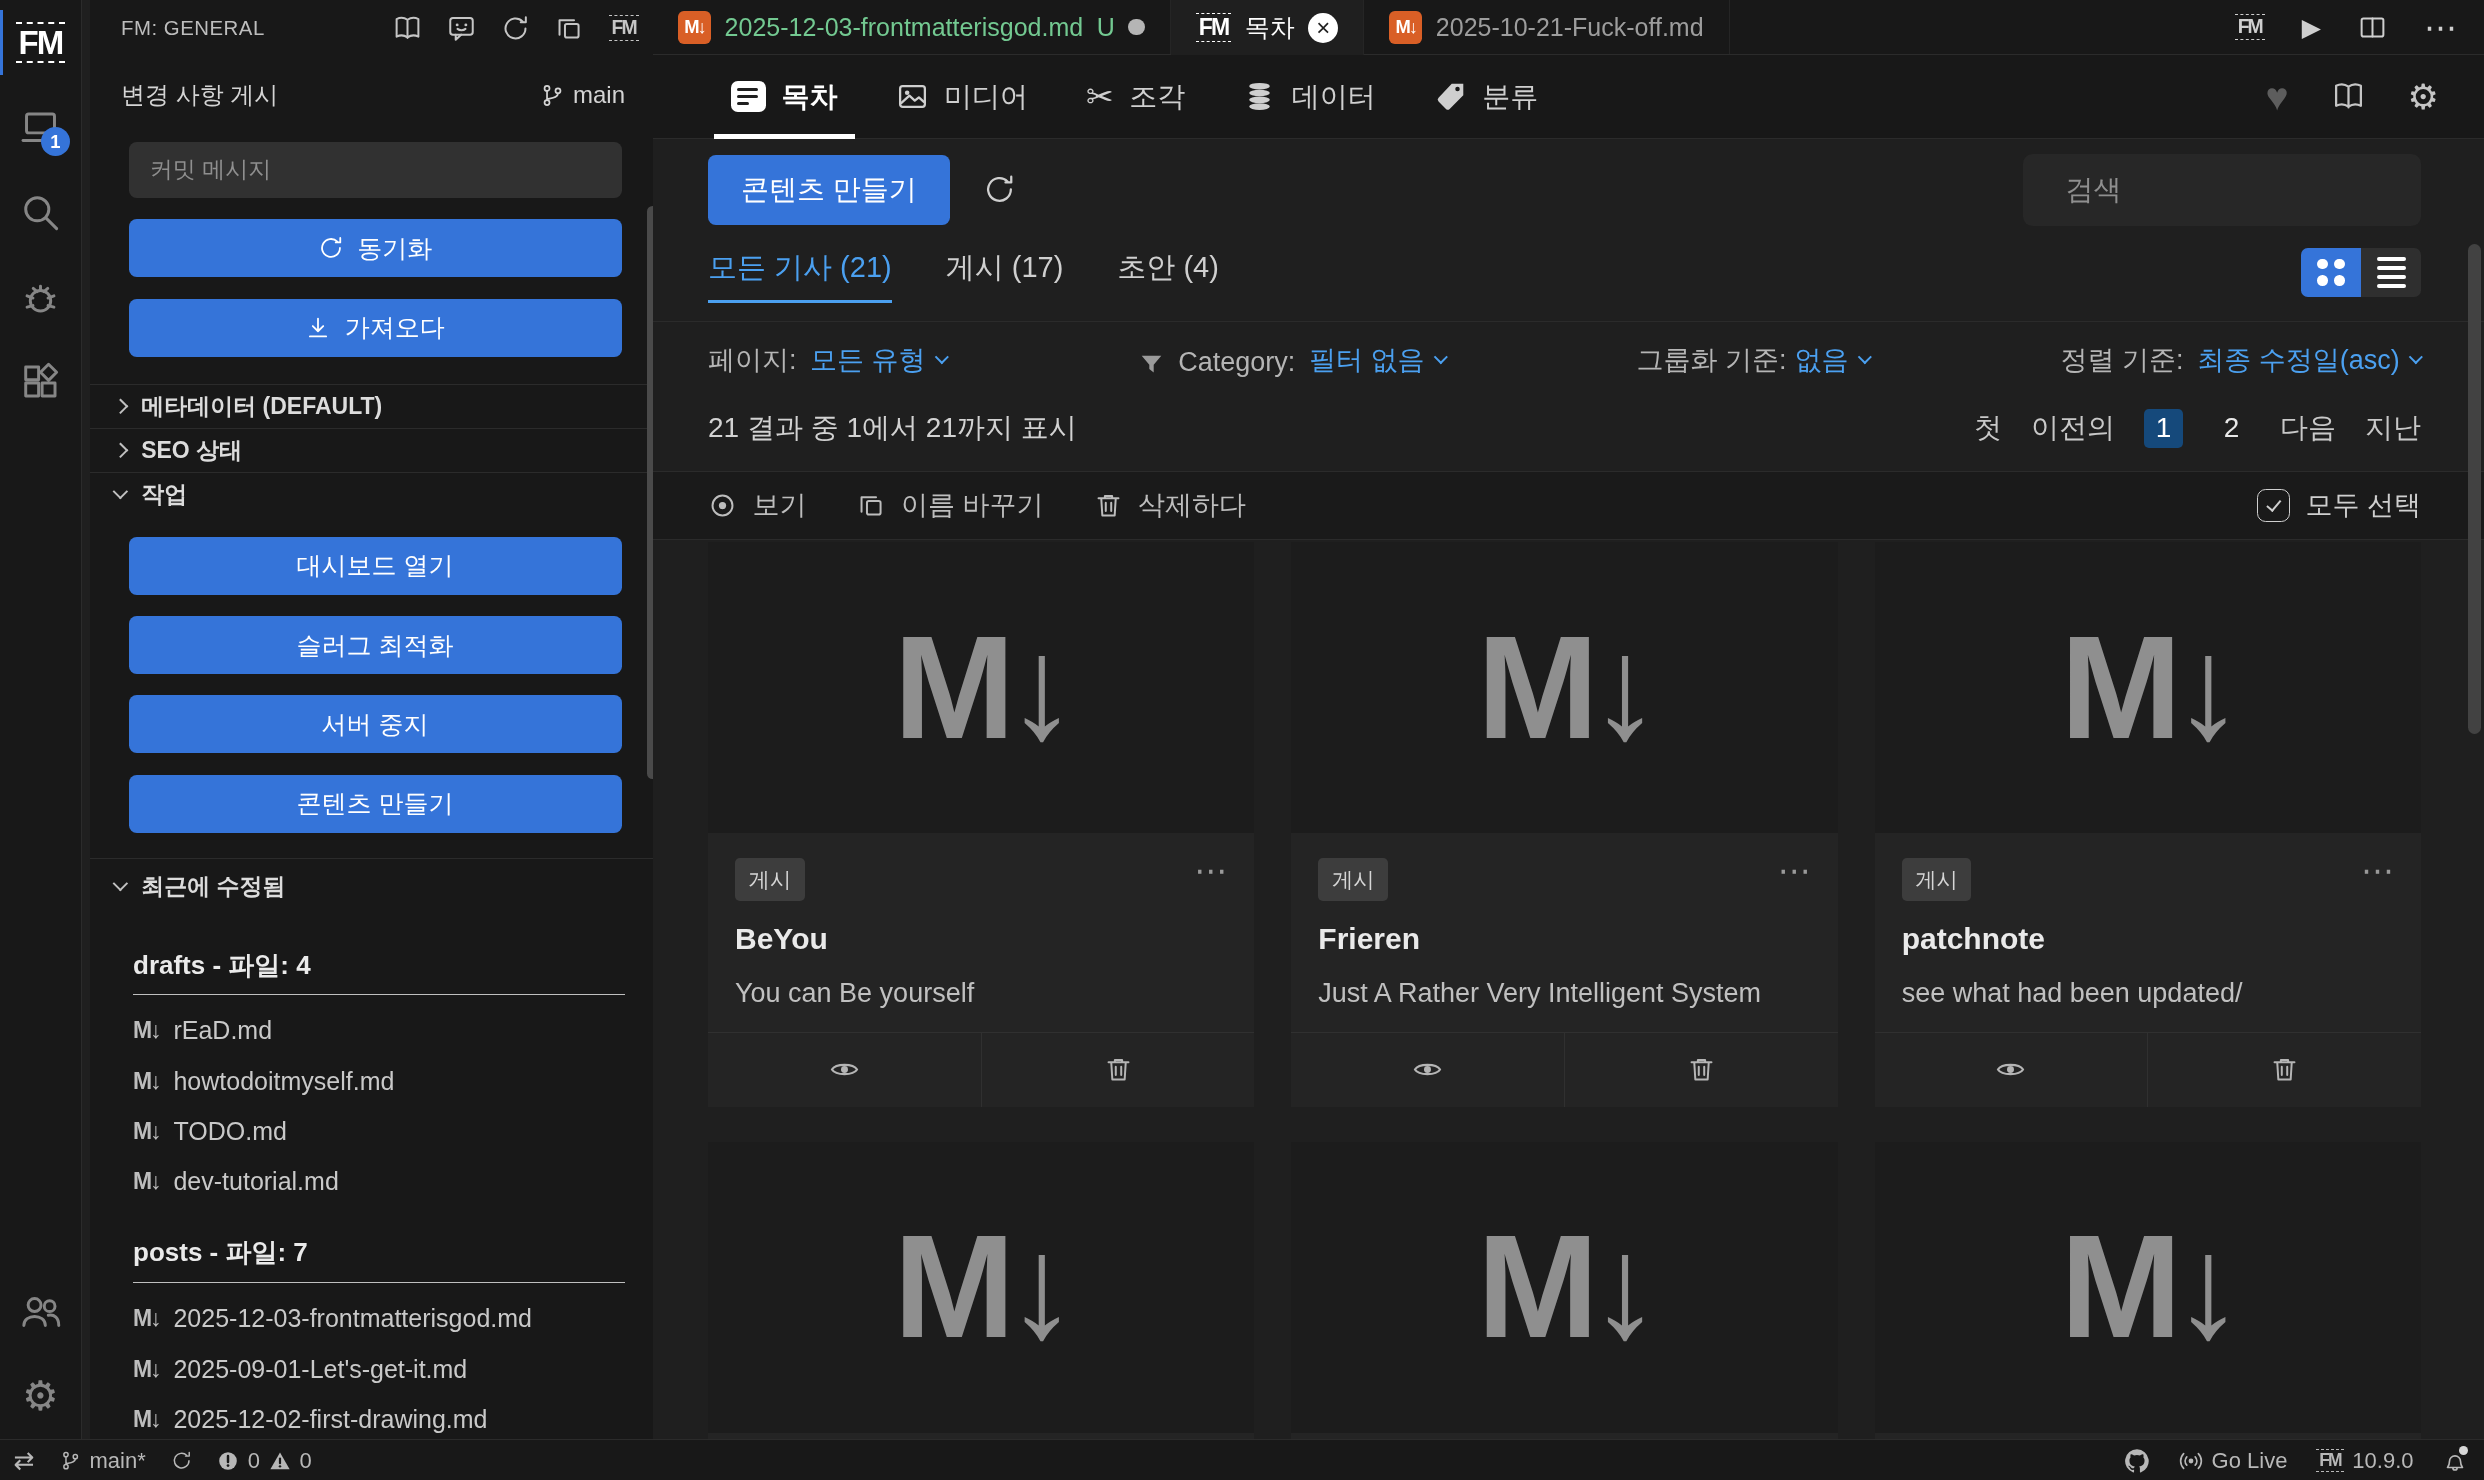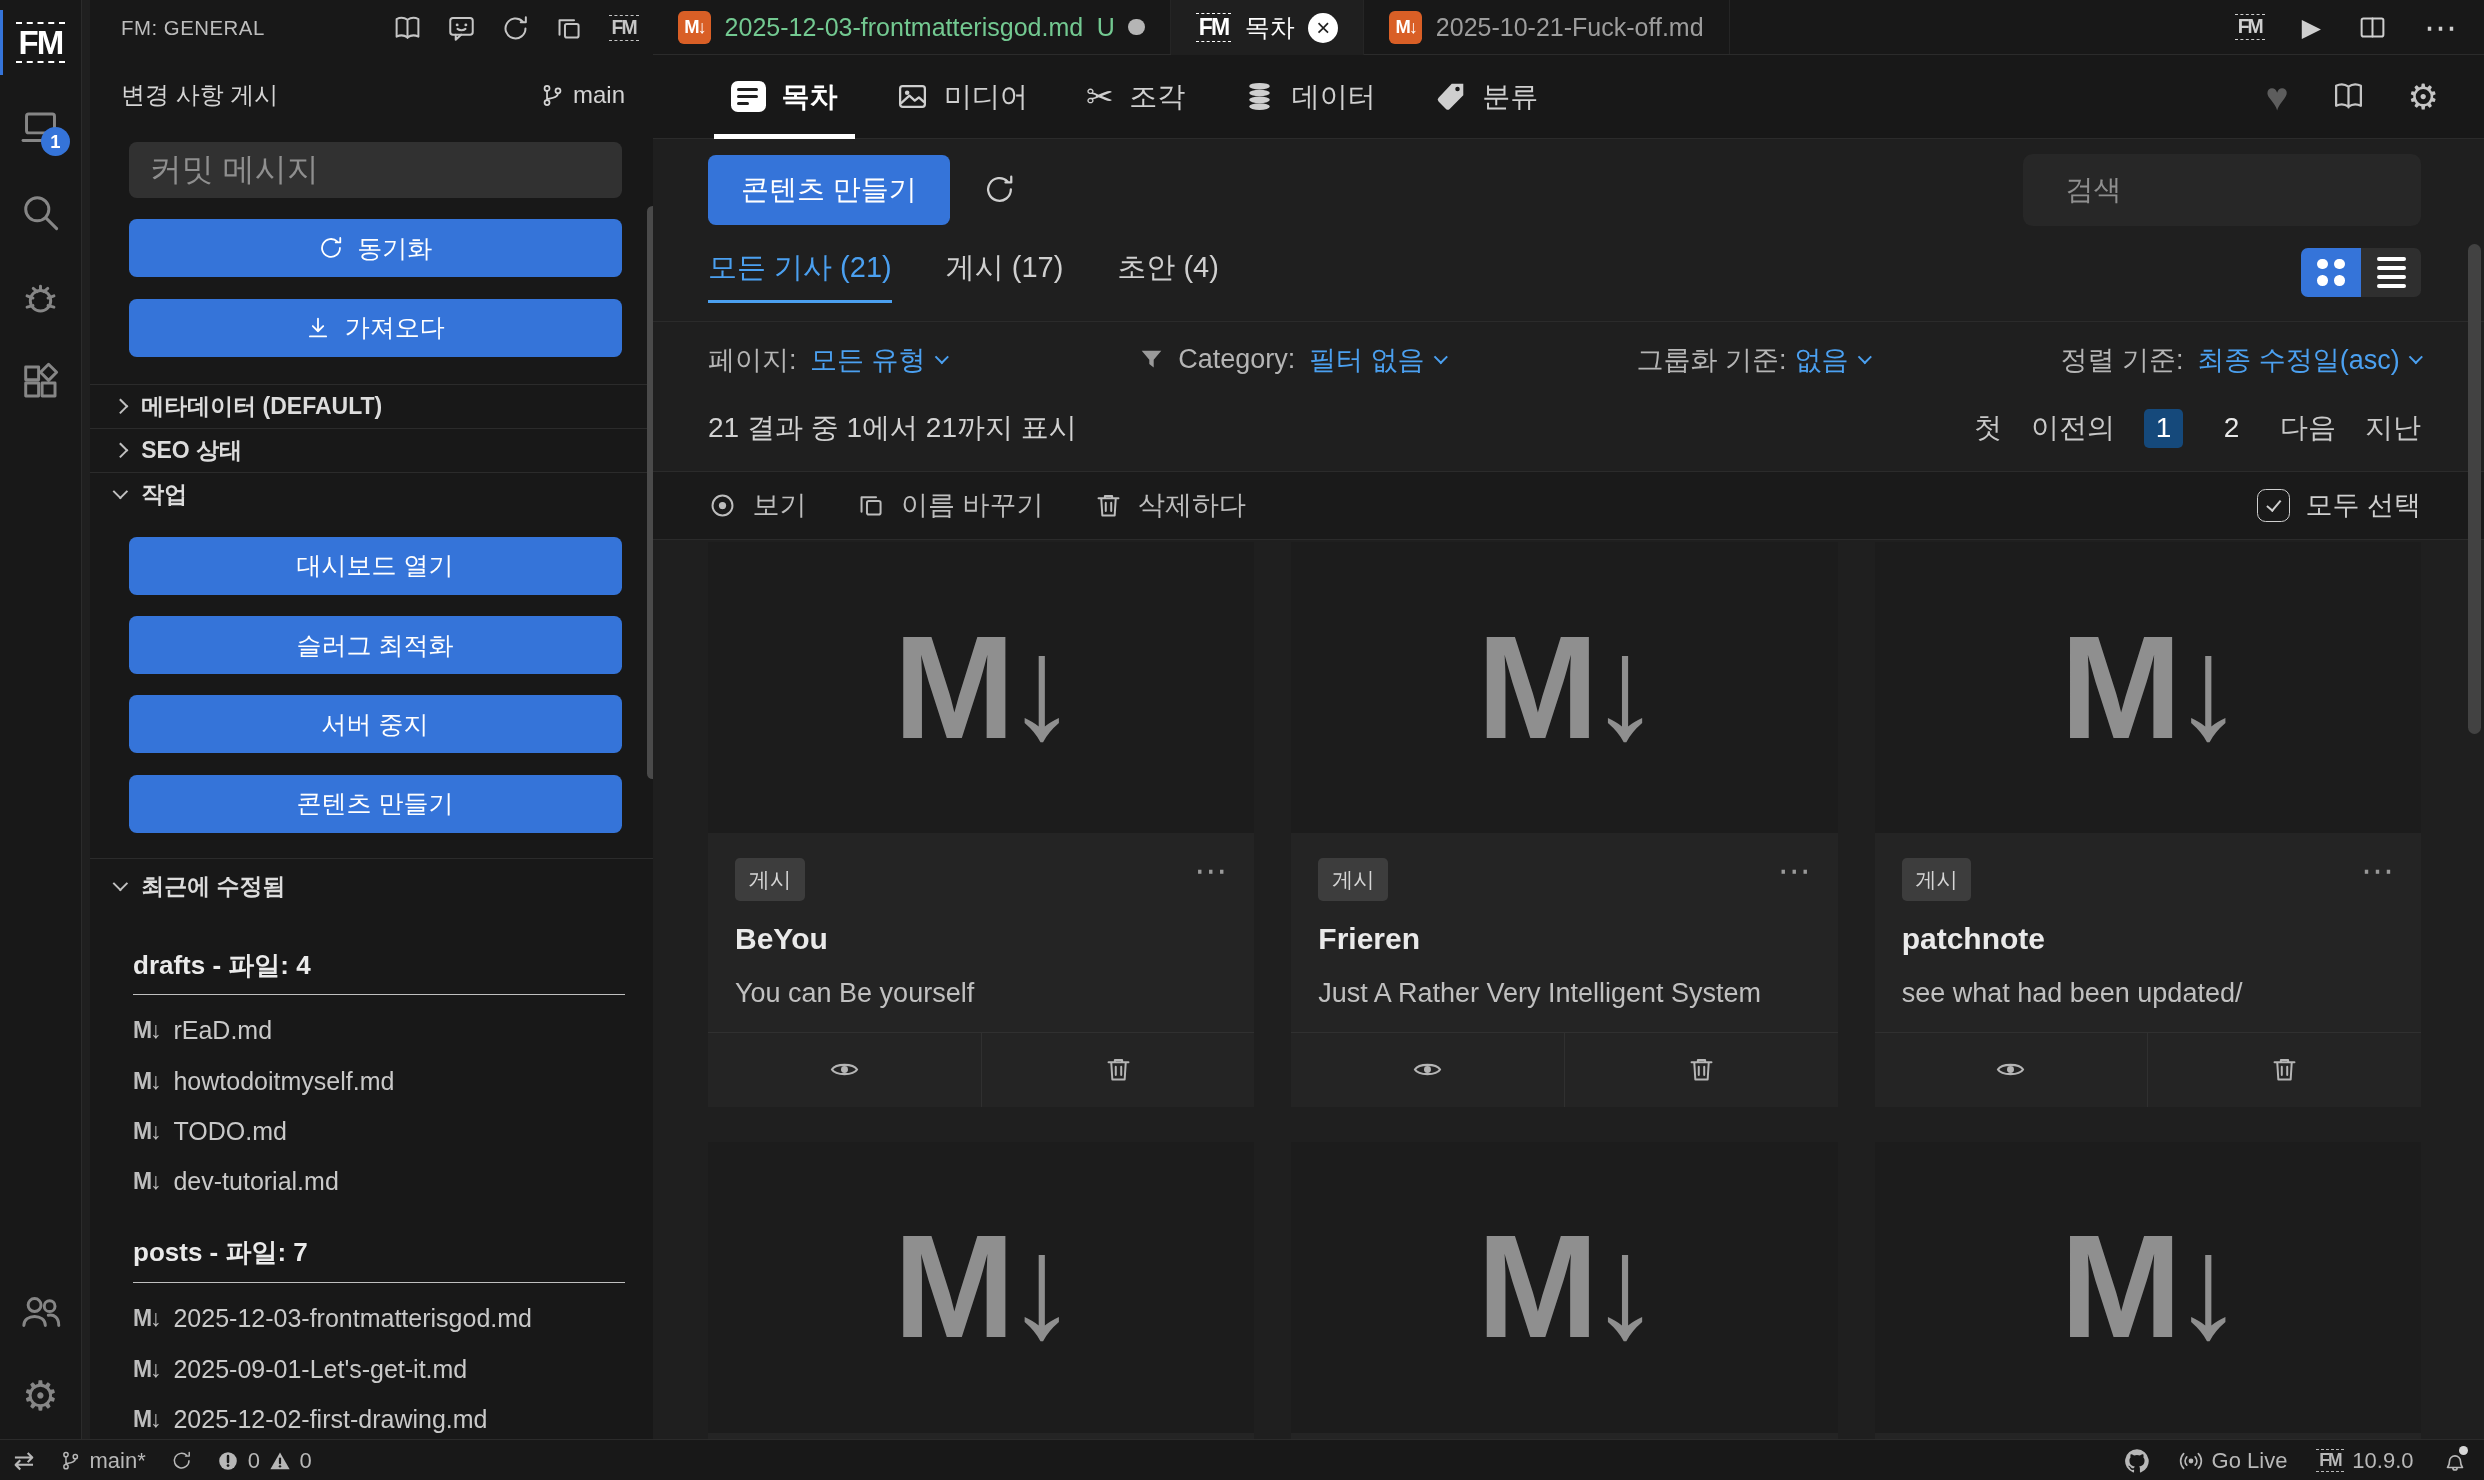--- a/index.html
+++ b/index.html
@@ -29,21 +29,21 @@
   
   .sidebar { position:absolute; left:90px; top:0; width:571px; bottom:42px; background:#181818;
     border-right:1px solid #2b2b2b; overflow:hidden; }
   .sb-header { height:56px; display:flex; align-items:center; padding:0 21.3px 0 31px; }
   .sb-title { font-size:20.4px; color:#bdbdbd; letter-spacing:0.5px; }
   .sb-header-icons { margin-left:auto; display:flex; align-items:center; gap:25px; color:#c5c5c5; }
   .sb-section-row { display:flex; align-items:center; padding:23px 35px 9.7px 31px; }
   .sb-label { font-size:24px; color:#d4d4d4; }
   .sb-branch { margin-left:auto; display:flex; align-items:center; gap:7.8px; font-size:24px; color:#d4d4d4; }
   .commit-input { display:block; width:493px; margin:21.3px auto 0; height:56px; background:#313131; border:none;
-    border-radius:7.8px; color:#84cc16; font-size:32px; padding:0 21.3px; font-family:inherit; }
+    border-radius:7.8px; color:#84cc16; font-size:23px; padding:0 21.3px; font-family:inherit; }
   .commit-input::placeholder { color:#8f8f8f; }
   .blue-btn { width:493px; margin:21.3px auto 0; height:58px; background:#3574d9; border-radius:7.8px; color:#ffffff;
     font-size:25px; display:flex; align-items:center; justify-content:center; gap:13.6px; cursor:pointer; }
   .sb-sections { margin-top:27px; }
   .collapse-row { display:flex; align-items:center; gap:15.5px; padding:0 31px 0 25px; height:44px;
     border-top:1px solid #2b2b2b; font-size:23px; font-weight:700; color:#dcdcdc; }
   .chev { width:10.7px; height:10.7px; border-right:2.3px solid #c0c0c0; border-bottom:2.3px solid #c0c0c0; flex:0 0 auto; }
   .chev.right { transform:rotate(-45deg); }
   .chev.down  { transform:rotate(45deg); margin-top:-5.8px; }
   .chev.blue { border-color:#4ba0f0; width:9.7px; height:9.7px; }
@@ -105,21 +105,21 @@
   .view-toggle { margin-left:auto; display:flex; height:49px; border-radius:6.8px; overflow:hidden; }
   .vt-btn { width:60px; display:flex; align-items:center; justify-content:center; background:#2f2f2f; }
   .vt-btn.grid { background:#3574d9; }
   .grid-ic { display:grid; grid-template-columns:10.7px 10.7px; gap:5.8px; }
   .grid-ic b { width:10.7px; height:10.7px; background:#fff; border-radius:50%; }
   .list-ic { display:flex; flex-direction:column; gap:4.9px; }
   .list-ic b { width:29px; height:3.9px; background:#fff; border-radius:1.9px; }
 
   .row-filters { margin-top:17.5px; border-top:1px solid #2b2b2b; padding-top:19.4px; padding-bottom:5.8px;
     display:flex; align-items:center; }
-  .filter { display:flex; align-items:center; gap:13.6px; font-size:27px; color:#b5b5b5; }
+  .filter { display:flex; align-items:flex-end; gap:13.6px; font-size:27px; color:#b5b5b5; }
   .filter .val { color:#4ba0f0; display:flex; align-items:center; gap:11.6px; }
   .f2 { margin-left:auto; } .f3 { margin-left:auto;gap:8px; } .f4 { margin-left:auto; }
   .funnel { color:#9a9a9a; }
 
   .row-results { padding-top:25px; padding-bottom:23px; display:flex; align-items:center;
     border-bottom:1px solid #2b2b2b; font-size:28px; color:#d2d2d2; }
   .pagination { margin-left:auto; display:flex; align-items:center; gap:29px; font-size:28px; color:#c8c8c8; }
   .page-num { min-width:39px; height:39px; border-radius:4.9px; display:flex; align-items:center; justify-content:center; }
   .page-num.active { background:#15497b; color:#ffffff; }
   .page-num.plain { color:#e8e8e8; }

